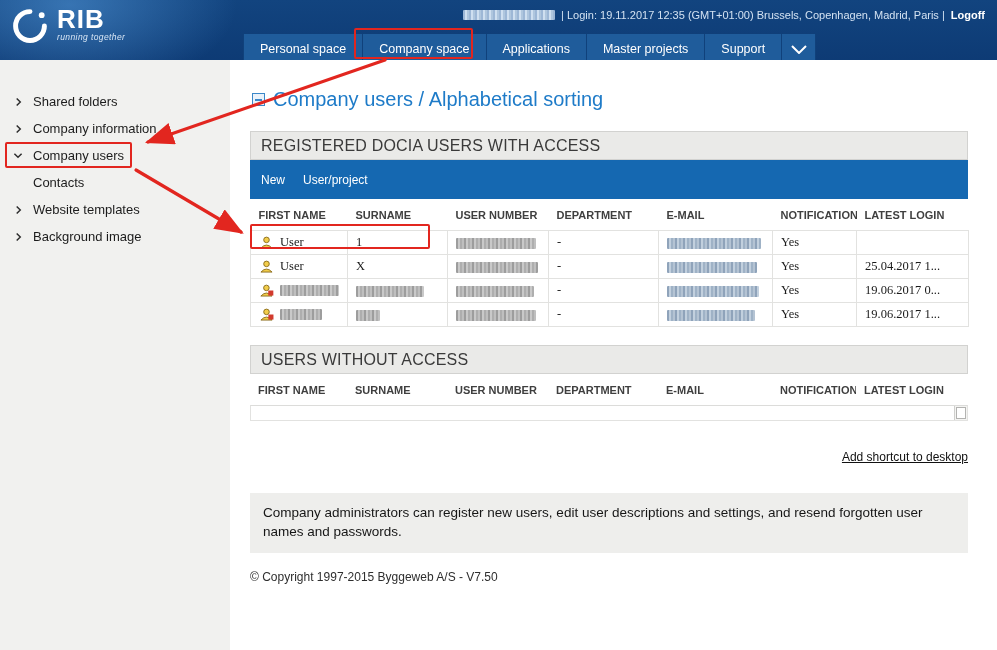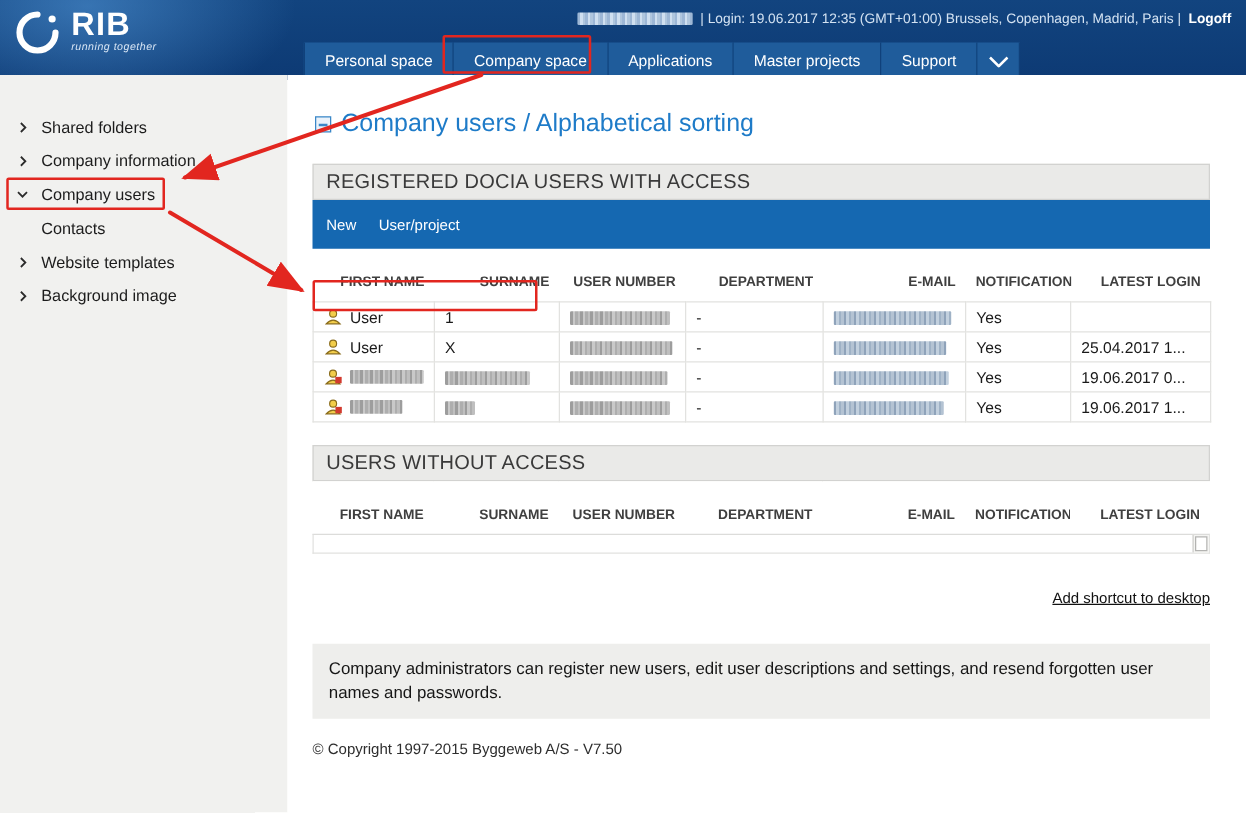--- a/index.html
+++ b/index.html
@@ -45,24 +45,24 @@
   .tbl { margin-left:20px; width:718px; }
   .tbl-1 { margin-top:20px; }
   .tbl-2 { margin-top:18px; }
   .tbl-title { height:29px; line-height:27px; background:#eaeae8; border:1px solid #d2d2d0;
                padding:0 10px; font-size:16px; color:#3a3a3a; letter-spacing:.2px; }
   .tbl-toolbar { height:39px; background:#1568b1; display:flex; align-items:center; gap:18px;
                padding:0 11px; }
   .tbl-toolbar a { color:#fff; font-size:12px; text-decoration:none; cursor:pointer; }
 
   table { width:718px; border-collapse:collapse; table-layout:fixed; }
-  th { font-size:11px; font-weight:bold; color:#3f3f3f; text-align:right; padding:21px 8px 9px 8px;
+  th { font-size:11px; font-weight:bold; color:#3f3f3f; text-align:left; padding:10px 8px 9px 8px;
        background:#fff; cursor:pointer; white-space:nowrap; overflow:hidden; }
   td { font-size:12.5px; color:#1a1a1a; padding:4px 8px; border:1px solid #e2e2e0; height:24px;
-       white-space:nowrap; overflow:hidden; background:#fff; }
+       white-space:nowrap; overflow:hidden; background:#fff;font-family:Liberation Serif, serif; }
   tbody tr { cursor:pointer; }
   .cell-flex { display:flex; align-items:center; gap:6px; }
 
   .t2-empty { height:16px; border:1px solid #e2e2e0; border-top:1px solid #dcdcda; position:relative; }
   .t2-scroll { position:absolute; right:0; top:0; width:13px; height:14px; border-left:1px solid #cfcfcd;
                background:#f4f4f2; }
   .t2-thumb { position:absolute; right:1px; top:1px; width:10px; height:12px; background:#fff;
               border:1px solid #b3b3b1; cursor:pointer; }
 
   .link-row { width:718px; margin:26px 11px 0 20px; text-align:right; }
@@ -94,21 +94,21 @@
         <path d="M20 4 a16 16 0 1 0 16 16" fill="none" stroke="#ffffff" stroke-width="5.5" stroke-linecap="round"></path>
         <circle cx="33" cy="8" r="3.2" fill="#ffffff"></circle>
       </svg>
       <div>
         <div class="logo-word">RIB</div>
         <div class="logo-tag">running together</div>
       </div>
     </div>
     <div class="header-right">
       <span class="redacted on-dark" style="width:92px"></span>
-      <span>| Login: 19.06.2017 12:35 (GMT+01:00) Brussels, Copenhagen, Madrid, Paris |</span>
+      <span>| Login: 19.11.2017 12:35 (GMT+01:00) Brussels, Copenhagen, Madrid, Paris |</span>
       <a class="logoff">Logoff</a>
     </div>
     <nav class="nav">
       <div class="tab">Personal space</div>
       <div class="tab">Company space</div>
       <div class="tab">Applications</div>
       <div class="tab">Master projects</div>
       <div class="tab">Support</div>
       <div class="tab more">
         <svg width="16" height="9" viewBox="0 0 16 9">

